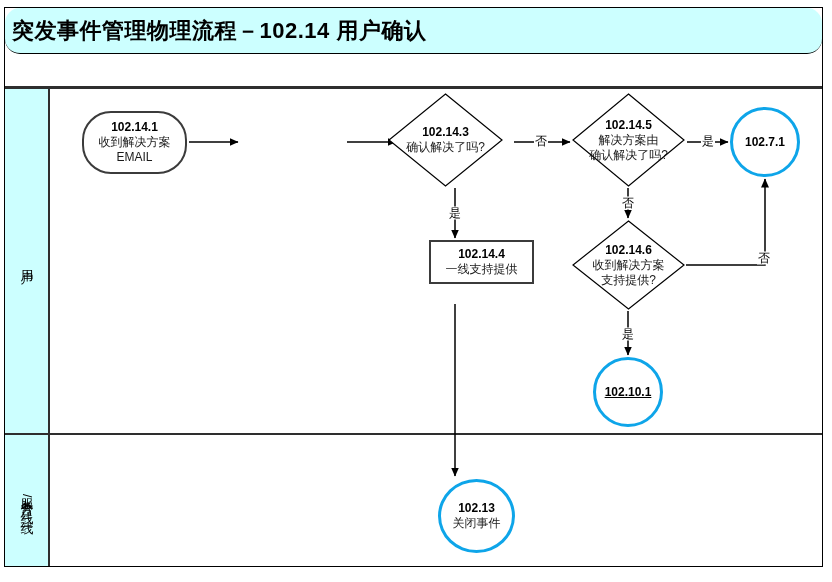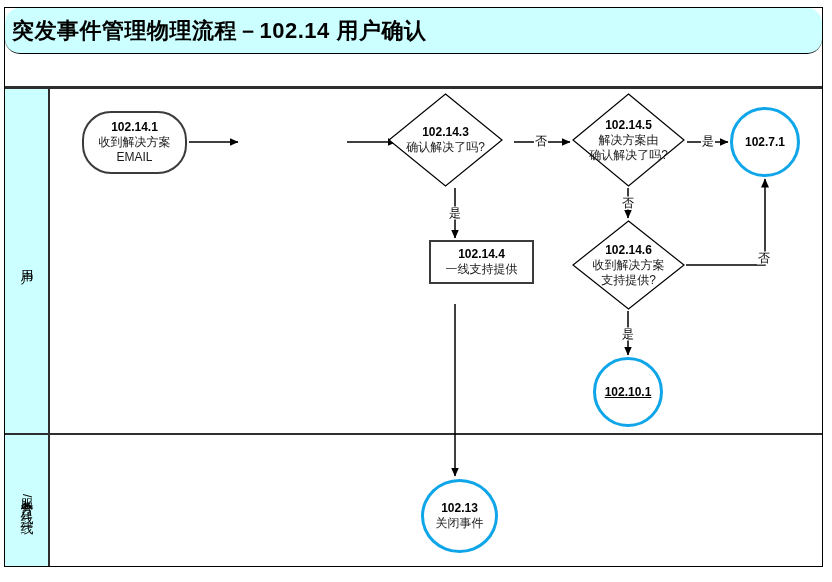--- a/index.html
+++ b/index.html
@@ -128,21 +128,21 @@
   </div>
 
   <div class="node node-circle" style="left:730px; top:107px; width:70px; height:70px;">
     <div class="nid">102.7.1</div>
   </div>
 
   <div class="node node-circle" style="left:593px; top:357px; width:70px; height:70px;text-decoration:underline;">
     <div class="nid">102.10.1</div>
   </div>
 
-  <div class="node node-circle" style="left:421px; top:479px; width:77px; height:74px;">
+  <div class="node node-circle" style="left:438px; top:479px; width:77px; height:74px;">
     <div class="nid">102.13</div>
     <div class="nln">关闭事件</div>
   </div>
 
   <span class="elabel" style="left:541px; top:141px;">否</span>
   <span class="elabel" style="left:455px; top:213px;">是</span>
   <span class="elabel" style="left:708px; top:141px;">是</span>
   <span class="elabel" style="left:628px; top:203px;">否</span>
   <span class="elabel" style="left:764px; top:258px;">否</span>
   <span class="elabel" style="left:628px; top:334px;">是</span>

